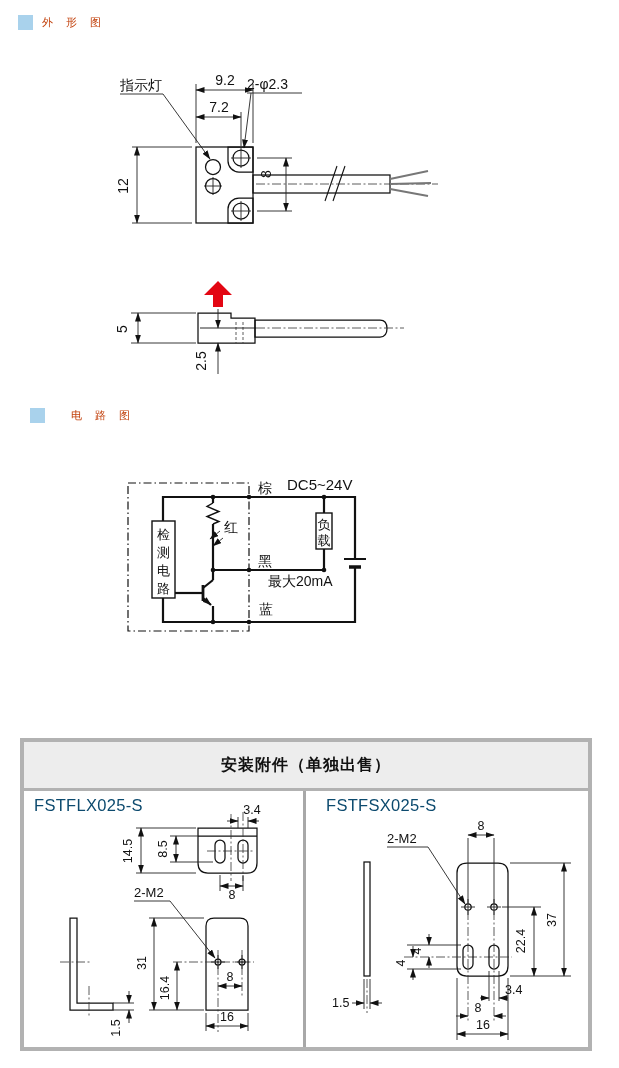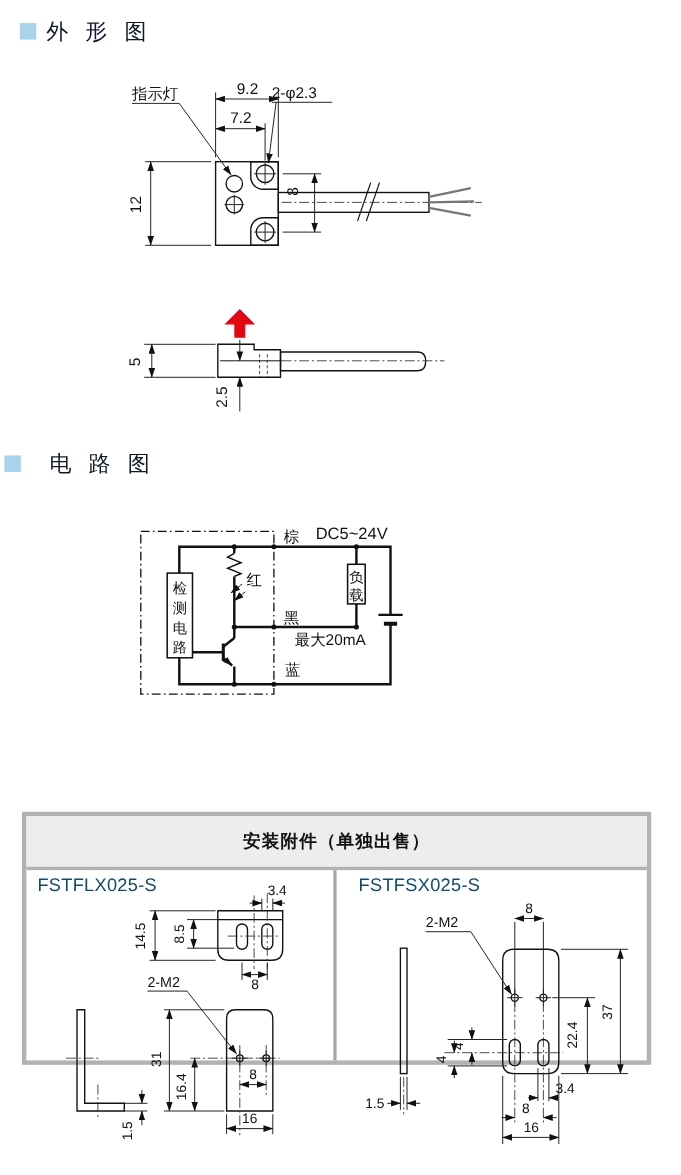--- a/index.html
+++ b/index.html
@@ -1,37 +1,37 @@
 <!DOCTYPE html>
 <html><head>
 <meta charset="utf-8">
 <style>
   html,body{margin:0;padding:0;background:#fff;}
   .page{position:relative;width:619px;height:1068px;background:#fff;overflow:hidden;
         font-family:"Liberation Sans",sans-serif;color:#111;}
   .sec-h{position:absolute;display:flex;align-items:center;gap:9px;}
   .sec-h .sq{width:15px;height:15px;background:#a9d2ec;}
-  .sec-h .lbl{font-size:20px;letter-spacing:5px;color:#0f172a;}
+  .sec-h .lbl{font-size:11px;letter-spacing:5px;color:#c2410c;}
   .page svg{position:absolute;}
   
   .out{stroke:#111;stroke-width:1.25;fill:none;}
   .ext{stroke:#222;stroke-width:0.9;fill:none;}
   .dim{stroke:#222;stroke-width:0.9;fill:none;}
   .cl{stroke:#333;stroke-width:0.8;fill:none;stroke-dasharray:9 2.5 2 2.5;}
   .dsh{stroke:#333;stroke-width:0.8;fill:none;stroke-dasharray:3 2;}
   .wire{stroke:#111;stroke-width:2.2;fill:none;}
   .thin{stroke:#111;stroke-width:1.4;fill:none;}
   text{font-family:"Liberation Sans",sans-serif;fill:#111;}
   .d1{font-size:14px;}
   .d2{font-size:12.5px;}
   .cn{font-size:14px;}
   .cnb{font-size:13px;}
   .sup{font-size:15px;}
   
-  .acc-box{position:absolute;left:20px;top:738px;width:572px;height:230px;
+  .acc-box{position:absolute;left:20px;top:738px;width:572px;height:313px;
            border:4px solid #b2b2b2;box-sizing:border-box;background:#fff;}
   .acc-head{height:46px;background:#ededed;border-bottom:3px solid #b2b2b2;
             display:flex;align-items:center;justify-content:center;
             font-size:16px;font-weight:bold;letter-spacing:1px;color:#111;}
   .acc-div{position:absolute;left:279px;top:49px;bottom:0;width:3px;background:#a8a8a8;}
   .model{position:absolute;font-size:16.5px;letter-spacing:0.3px;color:#0c4a6e;}
 </style>
 </head>
 <body>
 
@@ -114,21 +114,21 @@
     <line class="dsh" x1="236" y1="322" x2="236" y2="343"></line>
     <line class="dsh" x1="243" y1="322" x2="243" y2="343"></line>
     <line x1="200" y1="328" x2="256" y2="328" stroke="#111" stroke-width="0.9"></line>
     <line class="cl" x1="256" y1="328" x2="404" y2="328"></line>
     <path d="M213,307 L213,295 L204,295 L218,281 L232,295 L223,295 L223,307 Z" fill="#e30613" stroke="none"></path>
     <line class="dim" x1="218" y1="309" x2="218" y2="328" marker-end="url(#m2)"></line>
     <line class="dim" x1="218" y1="374" x2="218" y2="343" marker-end="url(#m2)"></line>
     <text class="d1" x="206" y="361" text-anchor="middle" transform="rotate(-90 206 361)">2.5</text>
   </svg>
 
-  <div class="sec-h" style="left:4px;top:408px;gap:26px;">
+  <div class="sec-h" style="left:30px;top:408px;gap:26px;">
     <span class="sq"></span>
     <span class="lbl">电 路 图</span>
   </div>
 
   <svg style="left:120px;top:468px" width="260" height="175" viewBox="120 468 260 175">
     <defs>
       <marker id="m3" markerWidth="12" markerHeight="8" refX="8.5" refY="3" orient="auto-start-reverse" markerUnits="userSpaceOnUse">
         <path d="M0,0L9,3L0,6Z" fill="#111"></path>
       </marker>
     </defs>

